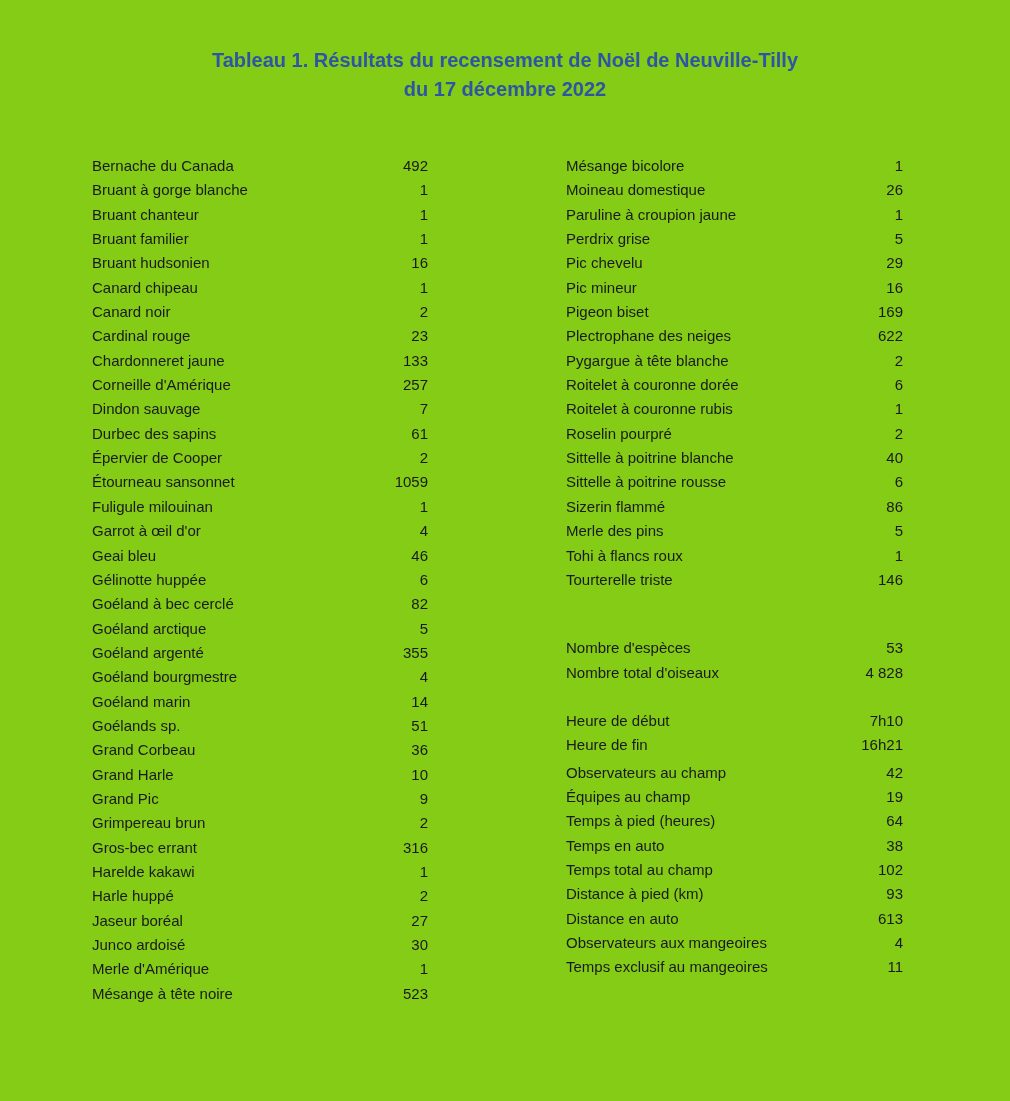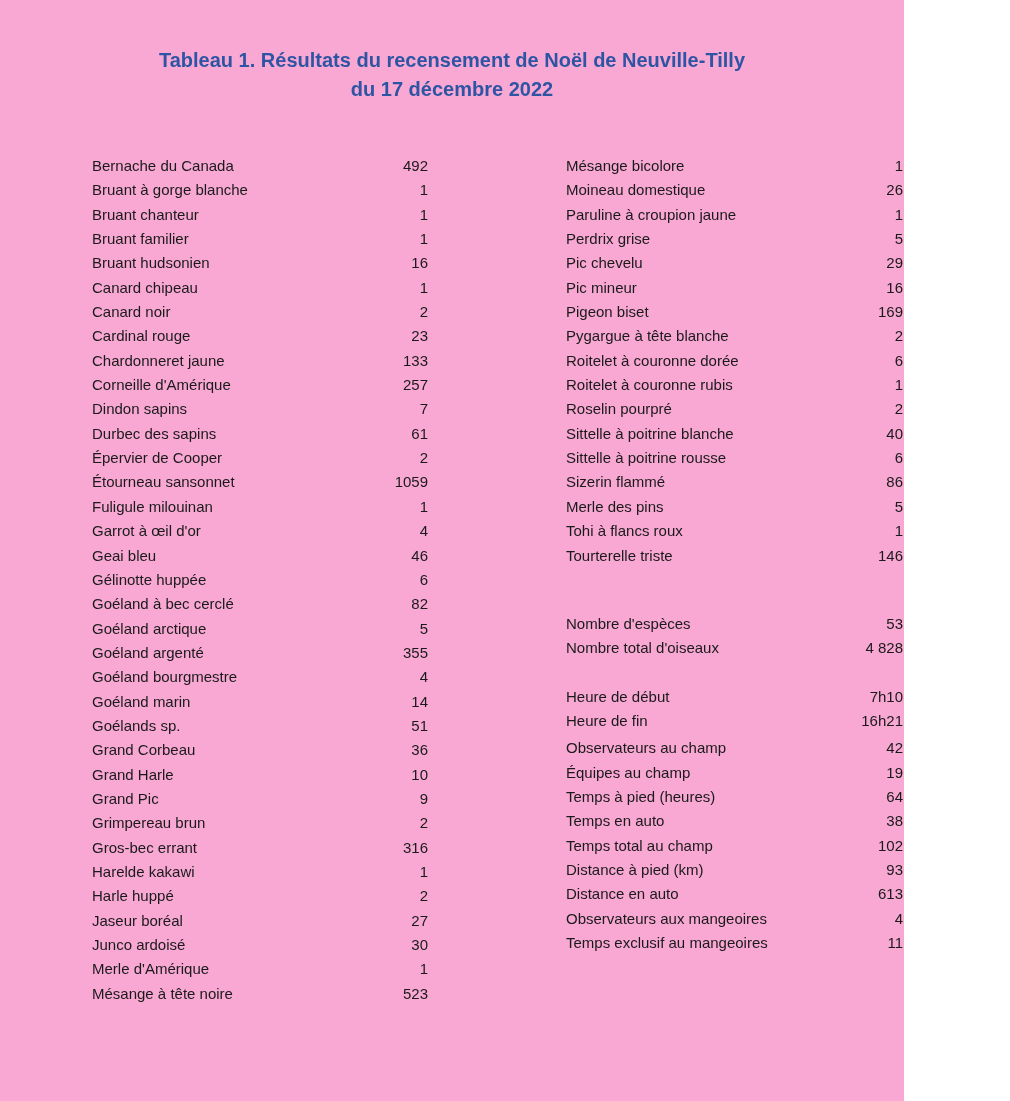--- a/index.html
+++ b/index.html
@@ -9,23 +9,23 @@
     background: #ffffff;
   }
   body {
     font-family: "Liberation Sans", sans-serif;
     color: #1a1a1a;
     position: relative;
     overflow: hidden;
   }
   .page {
     position: relative;
-    width: 904px;
+    width: 1010px;
     height: 1101px;
-    background: #f9a8d4;
+    background: #84cc16;
   }
   .title-block {
     position: absolute;
     top: 46px;
     left: 0;
     width: 100%;
     text-align: center;
     font-weight: bold;
     font-size: 20px;
     line-height: 29px;
@@ -108,21 +108,21 @@
         <span class="lbl">Chardonneret jaune</span>
         <span class="val">133</span>
       </div>
 
       <div class="row">
         <span class="lbl">Corneille d'Amérique</span>
         <span class="val">257</span>
       </div>
 
       <div class="row">
-        <span class="lbl">Dindon sapins</span>
+        <span class="lbl">Dindon sauvage</span>
         <span class="val">7</span>
       </div>
 
       <div class="row">
         <span class="lbl">Durbec des sapins</span>
         <span class="val">61</span>
       </div>
 
       <div class="row">
         <span class="lbl">Épervier de Cooper</span>
@@ -272,20 +272,24 @@
         <div class="row">
           <span class="lbl">Pic mineur</span>
           <span class="val">16</span>
         </div>
 
         <div class="row">
           <span class="lbl">Pigeon biset</span>
           <span class="val">169</span>
         </div>
 
+        <div class="row">
+          <span class="lbl">Plectrophane des neiges</span>
+          <span class="val">622</span>
+        </div>
 
         <div class="row">
           <span class="lbl">Pygargue à tête blanche</span>
           <span class="val">2</span>
         </div>
 
         <div class="row">
           <span class="lbl">Roitelet à couronne dorée</span>
           <span class="val">6</span>
         </div>

